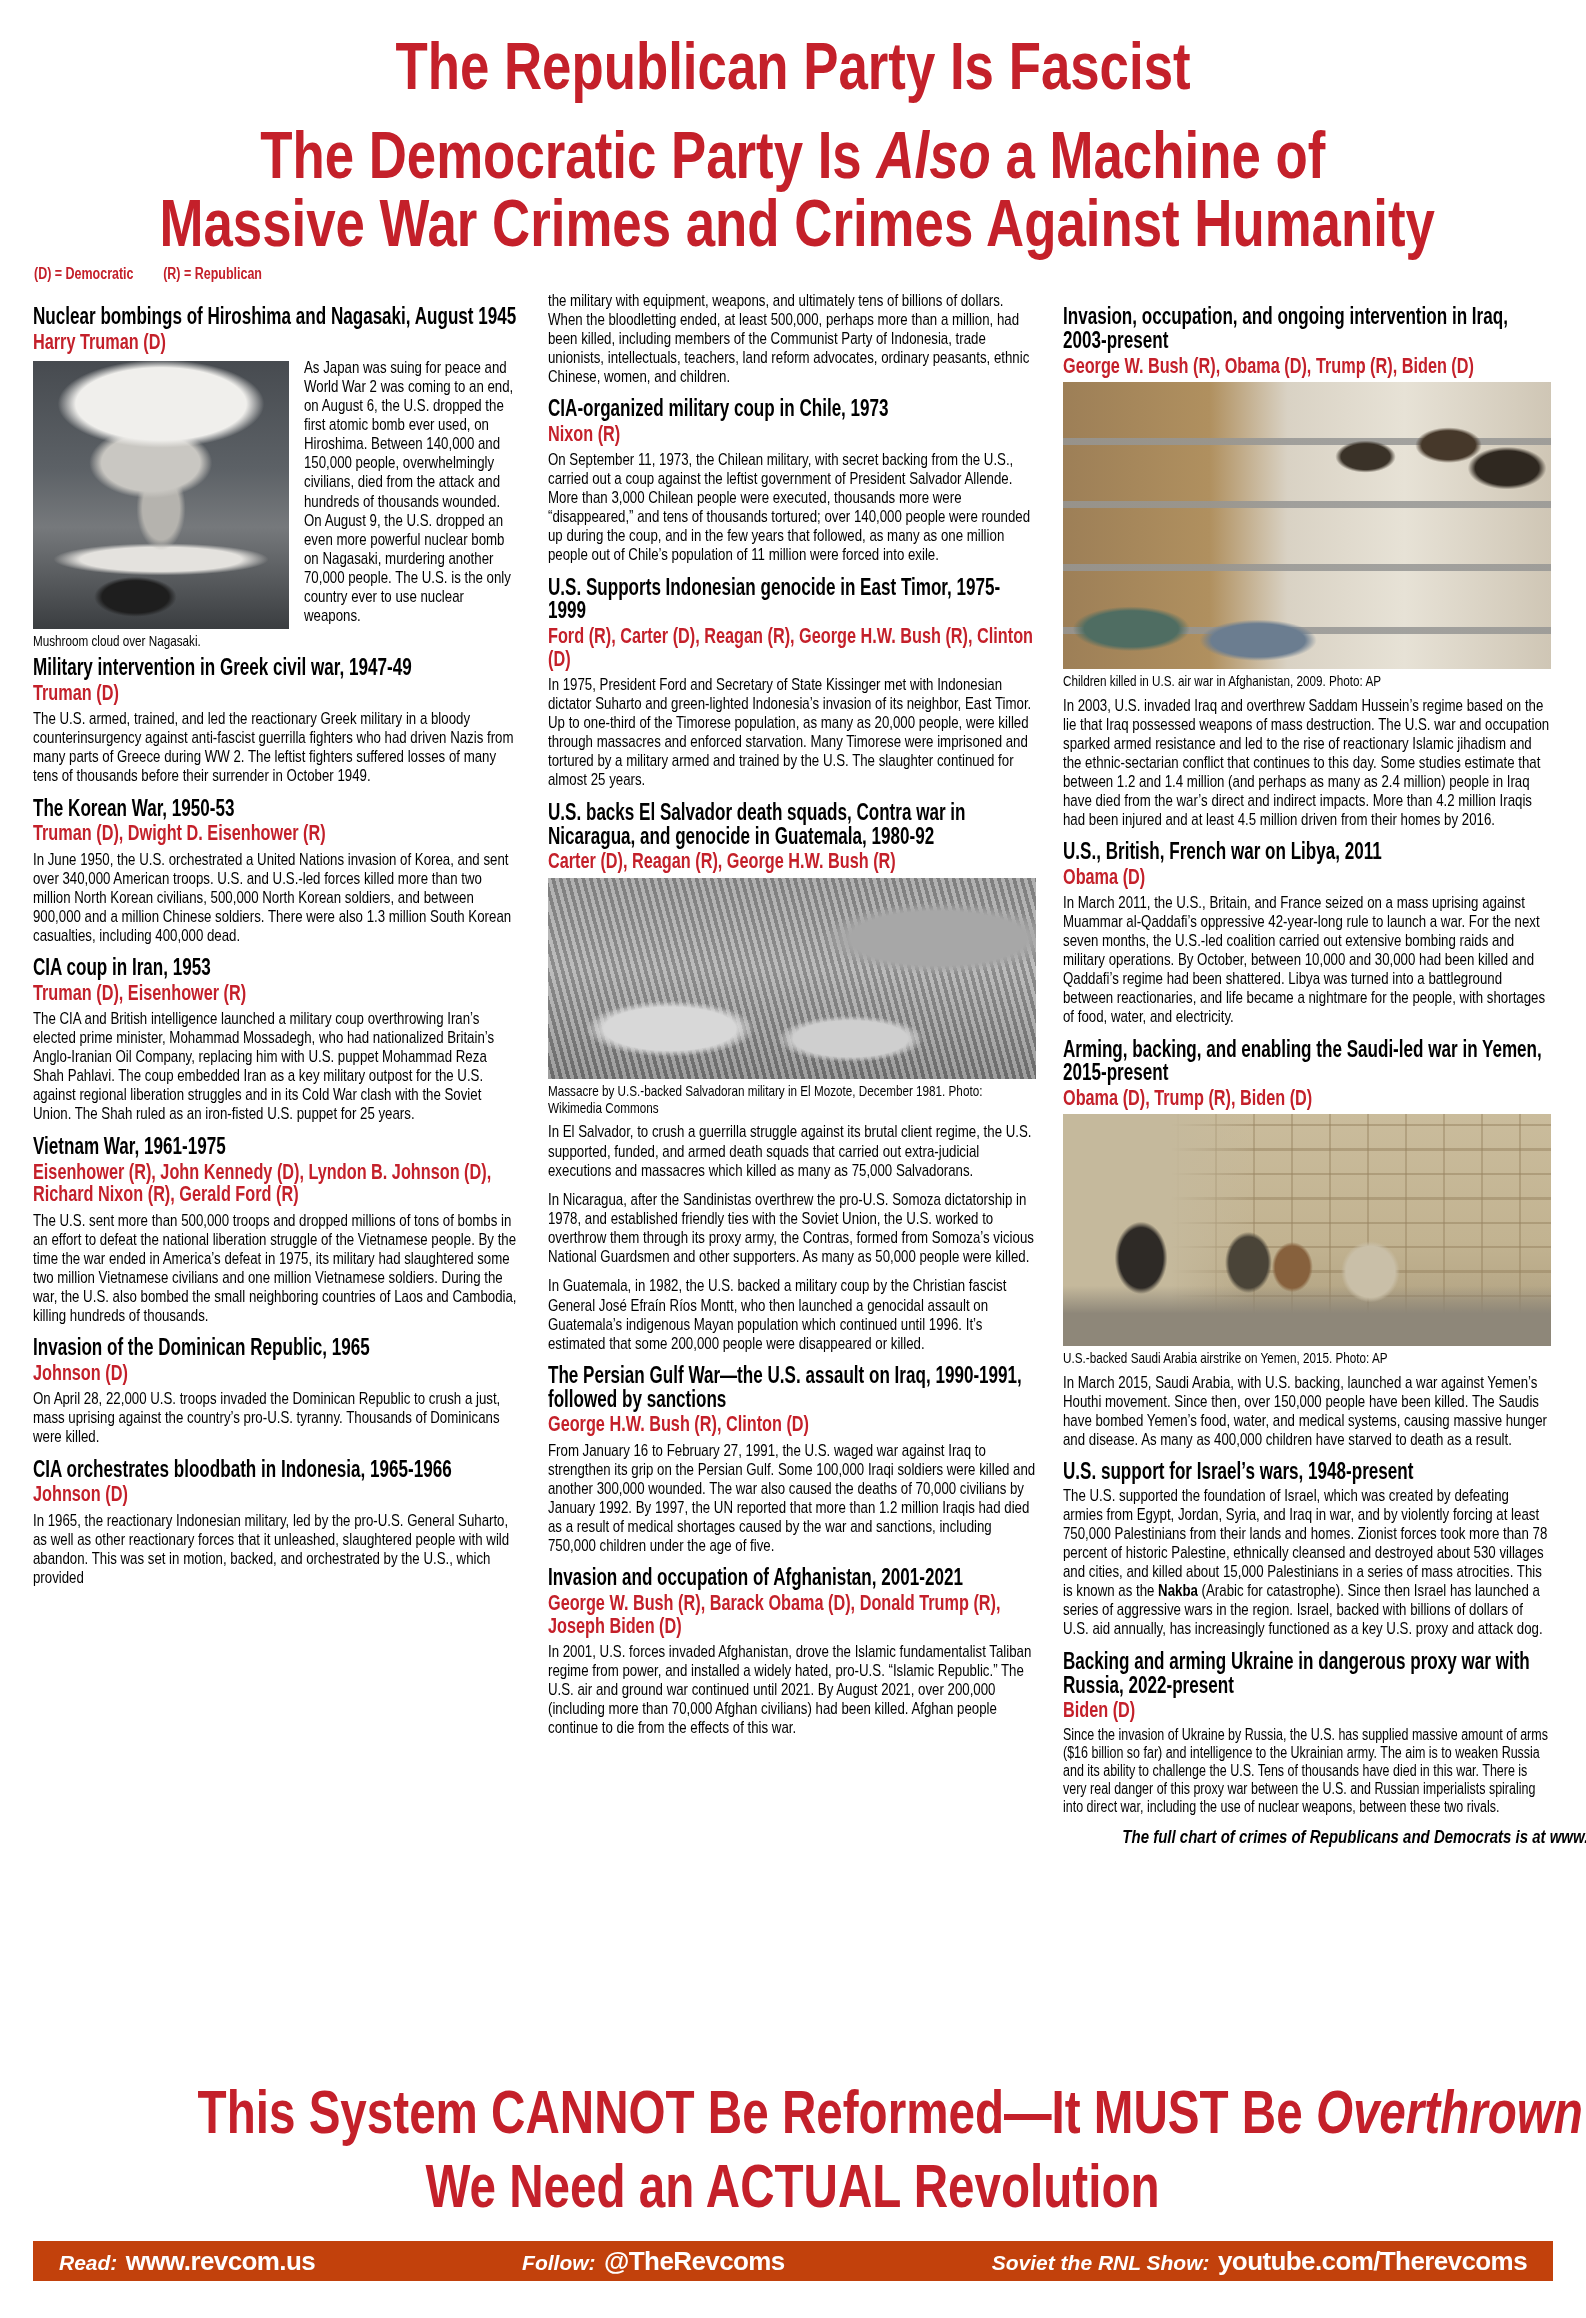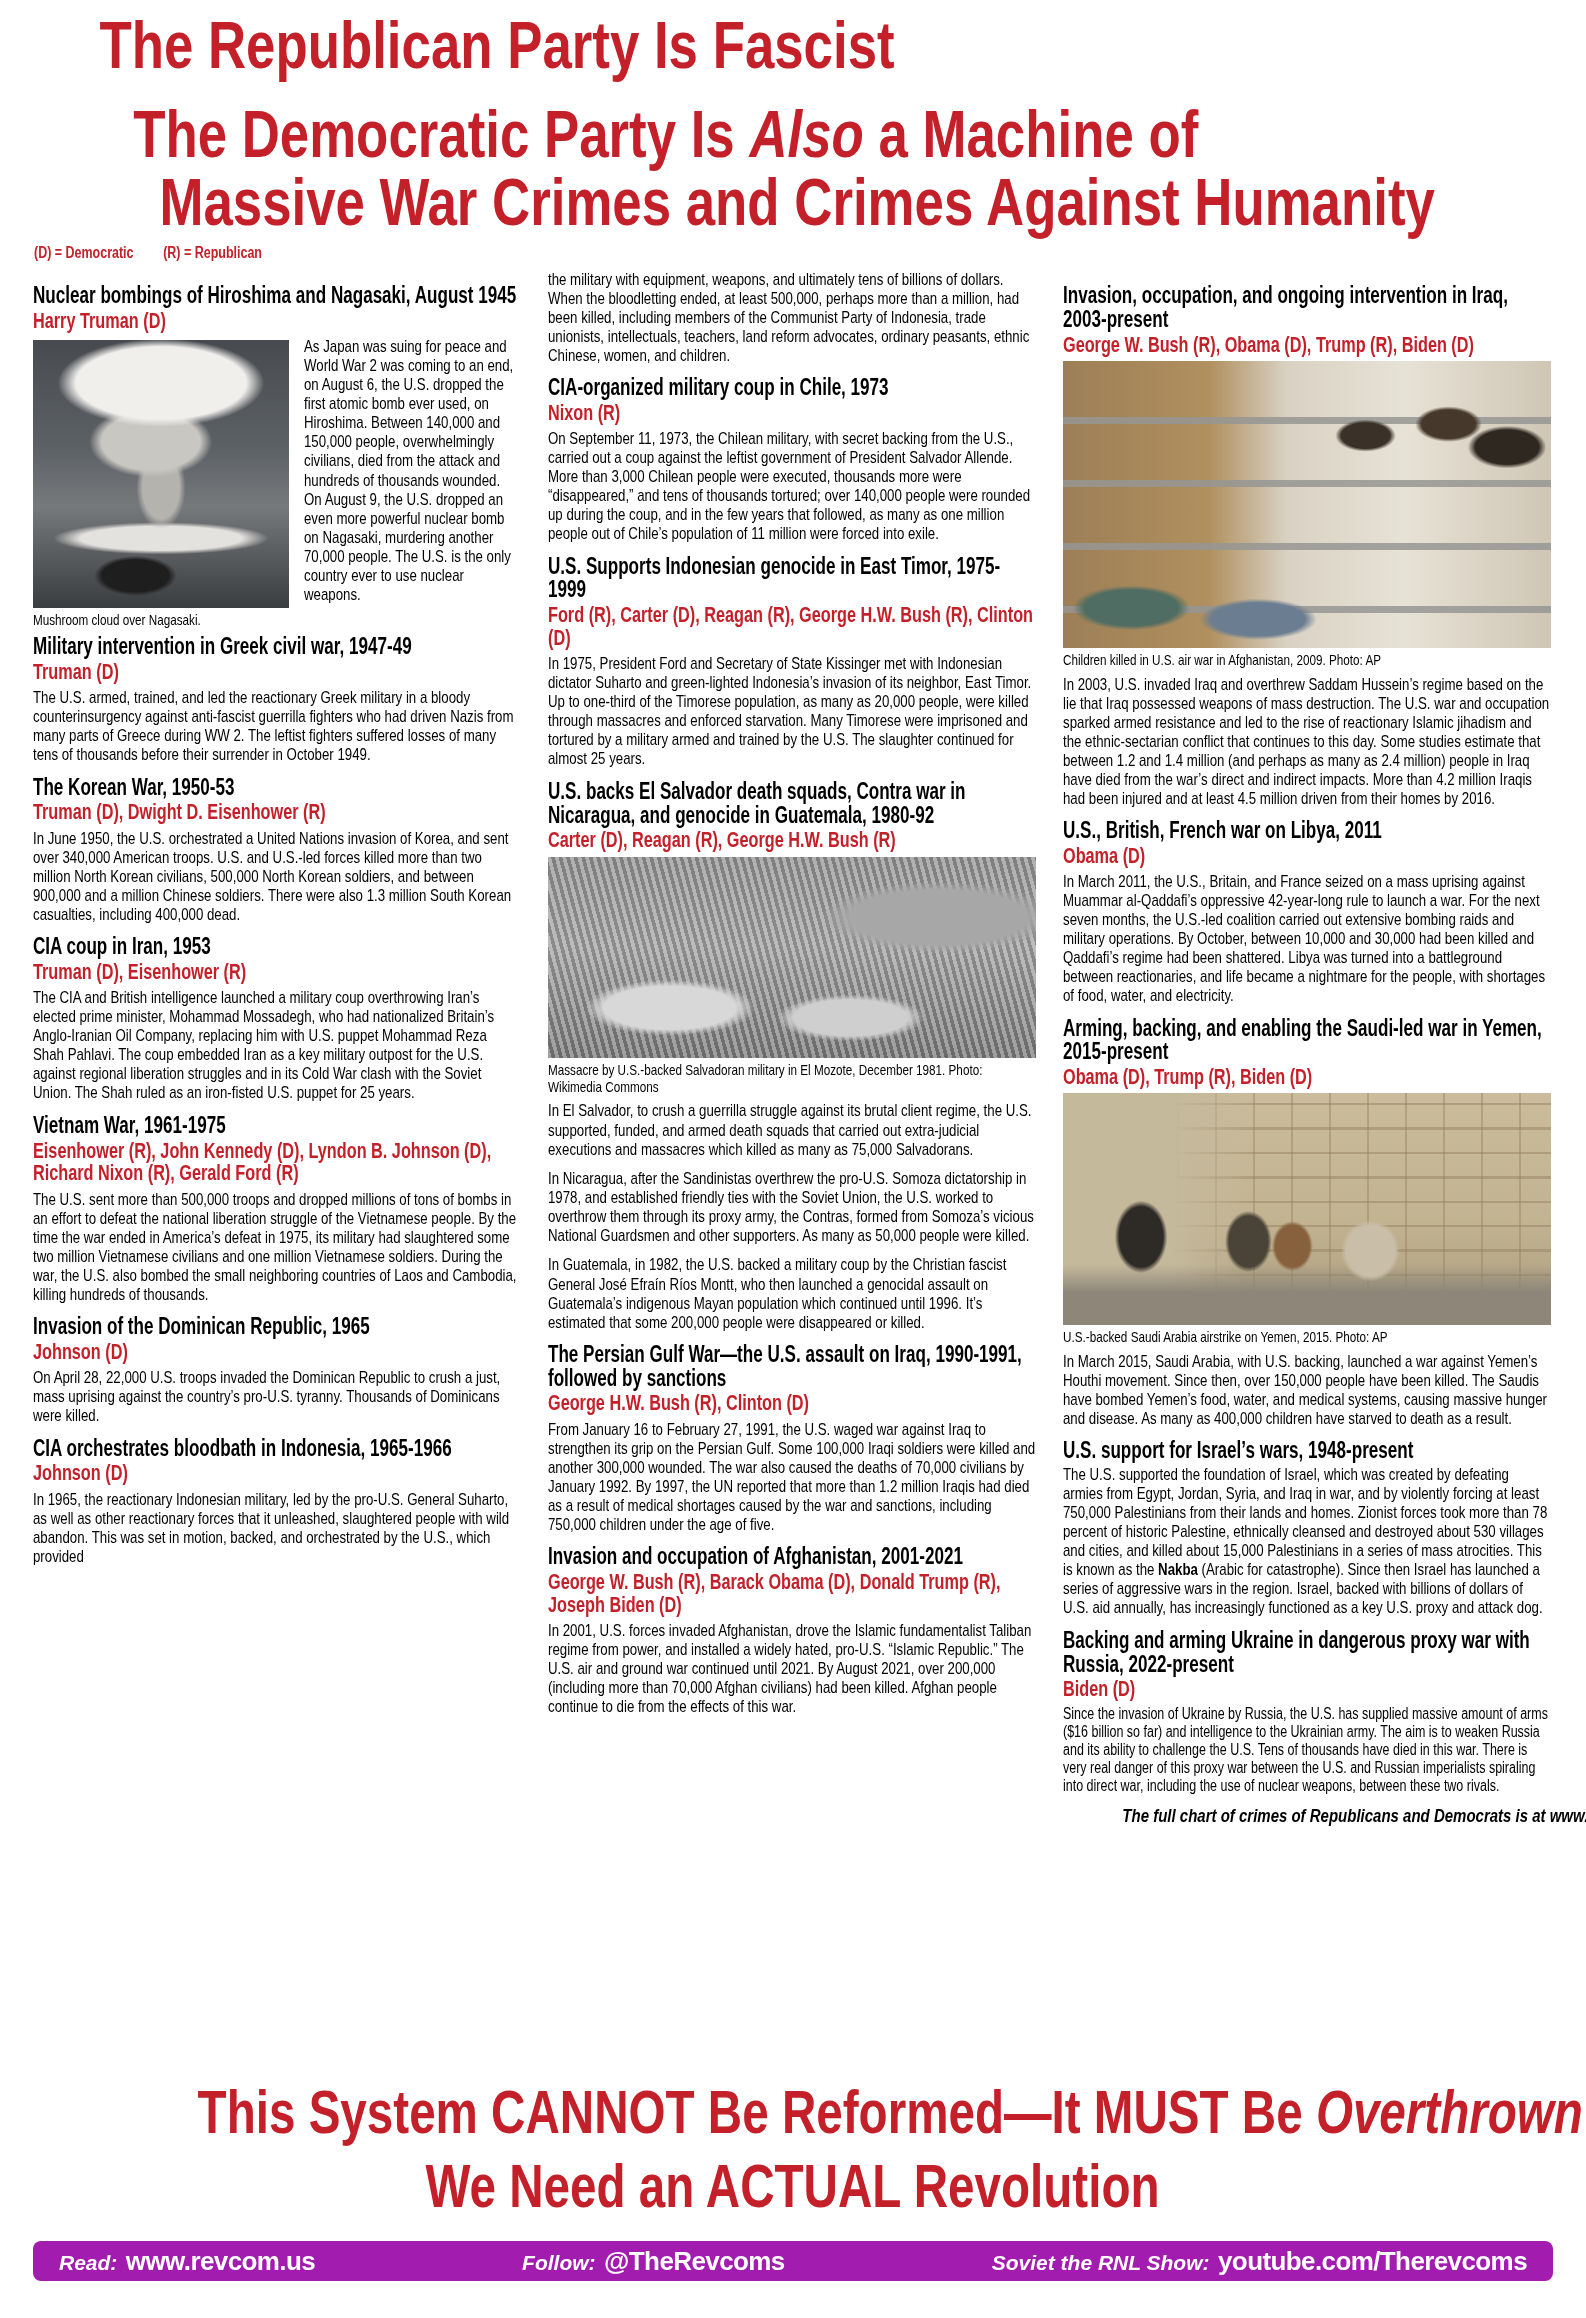--- a/index.html
+++ b/index.html
@@ -7,21 +7,21 @@
     width:1586px;height:2319px;position:relative;background:#ffffff;
     font-family:"Liberation Sans", sans-serif;color:#000;overflow:hidden;
   }
   
   .cx{width:128.2%;transform:scaleX(0.78);transform-origin:0 0;}
   .ch{display:block;width:143%;transform:scaleX(0.70);transform-origin:0 0;}
   .cp{width:131.6%;transform:scaleX(0.76);transform-origin:0 0;}
   .cc{display:inline-block;transform:scaleX(0.80);transform-origin:50% 50%;white-space:nowrap;}
 
   
-  .masthead{padding-top:12px;text-align:left;color:var(--red);}
+  .masthead{padding-top:33px;text-align:center;color:var(--red);}
   :root{--red:#c4202a;}
   .m-line{color:var(--red);font-weight:bold;font-size:66px;line-height:1.02;}
   .m-line1{margin-bottom:22px;}
   .legend{margin:8.5px 0 2.4px 34px;color:var(--red);font-weight:bold;font-size:16px;}
   .legend .lg2{margin-left:38px;}
 
   
   .columns{display:flex;gap:27px;padding:0 33px;margin-top:4.9px;height:1801px;overflow:hidden;align-items:flex-start;}
   .col{width:488px;flex:0 0 488px;}
   h2{font-size:24.4px;line-height:0.97;font-weight:bold;margin:6.1px 0 3.1px;color:#000;}
@@ -78,22 +78,22 @@
     repeating-linear-gradient(90deg, rgba(150,130,95,.45) 0 2.4px, rgba(0,0,0,0) 2.4px 38px),
     linear-gradient(180deg,#cabc9c 0%,#c2b391 55%,#a99a7b 100%);}
 
   
   .banner{position:absolute;left:0;right:0;top:2082px;text-align:center;color:var(--red);font-weight:bold;}
   .banner .b1{font-size:61px;line-height:1.0;}
   .banner .b2{font-size:61px;line-height:1.0;margin-top:13.4px;}
   .banner .cc{transform:scaleX(0.78);}
 
   
-  .footerbar{position:absolute;left:33px;right:33px;top:2241px;height:40px;background:#a21caf;color:#fff;
-    display:flex;align-items:center;justify-content:space-between;padding:0 26px;box-sizing:border-box;border-radius:8px;}
+  .footerbar{position:absolute;left:33px;right:33px;top:2241px;height:40px;background:#c2410c;color:#fff;
+    display:flex;align-items:center;justify-content:space-between;padding:0 26px;box-sizing:border-box;}
   .f-item{display:flex;align-items:baseline;gap:8.5px;}
   .f-label{font-style:italic;font-size:21px;font-weight:bold;}
   .f-value{font-weight:bold;font-size:26px;letter-spacing:-0.6px;}
 </style>
 </head>
 <body>
 
 <header class="masthead">
   <div class="m-line m-line1"><span class="cc">The Republican Party Is Fascist</span></div>
   <div class="m-line"><span class="cc"><span>The Democratic Party Is </span><i>Also</i><span> a Machine of</span></span></div>

